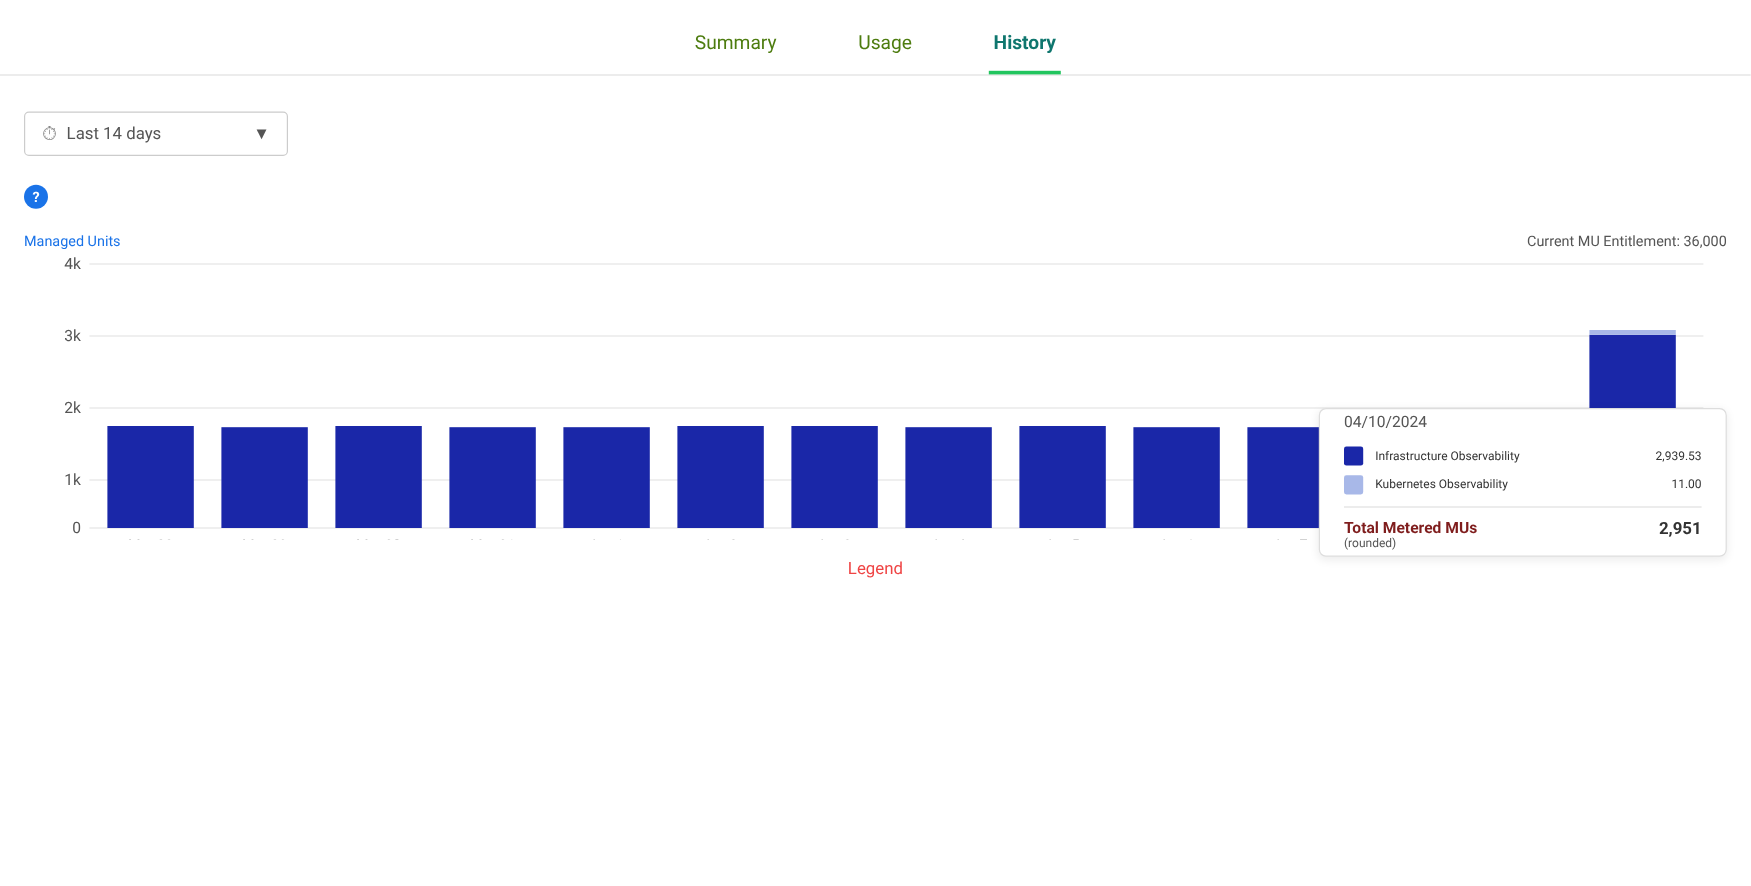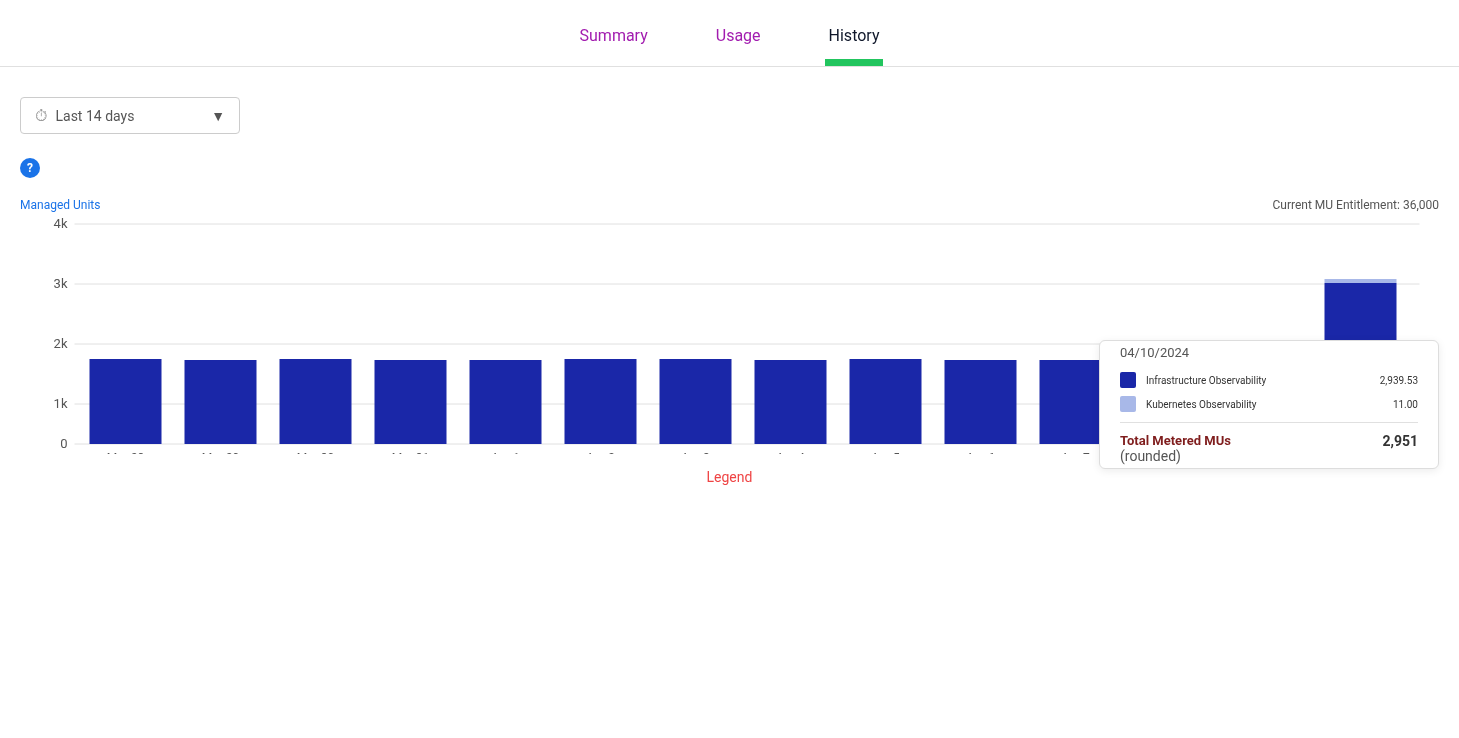--- a/index.html
+++ b/index.html
@@ -16,29 +16,29 @@
       justify-content: center;
       gap: 60px;
       padding: 16px 0 0 0;
       border-bottom: 1px solid #e0e0e0;
       margin-bottom: 30px;
     }
     .tab {
       padding: 10px 4px 14px 4px;
       font-size: 16px;
       cursor: pointer;
-      color: #a21caf;
+      color: #4d7c0f;
       text-decoration: none;
       border-bottom: 3px solid transparent;
       font-weight: 400;
     }
     .tab.active {
-      color: #0f172a;
-      border-bottom: 7px solid #22c55e;
-      font-weight: 400;
+      color: #0f766e;
+      border-bottom: 3px solid #22c55e;
+      font-weight: 700;
     }
 
     
     .main-content {
       padding: 0 20px;
     }
 
     
     .date-filter {
       display: inline-flex;
@@ -166,21 +166,21 @@
       justify-content: space-between;
       font-size: 13px;
     }
     .tooltip-total-label {
       font-weight: 700;
       color: #7f1d1d;
     }
     .tooltip-total-sublabel {
       font-weight: 400;
       color: #555;
-      font-size: 14px;
+      font-size: 10px;
     }
     .tooltip-total-value {
       font-weight: 700;
       color: #333;
       font-size: 14px;
     }
   </style>
 </head>
 <body>
 

